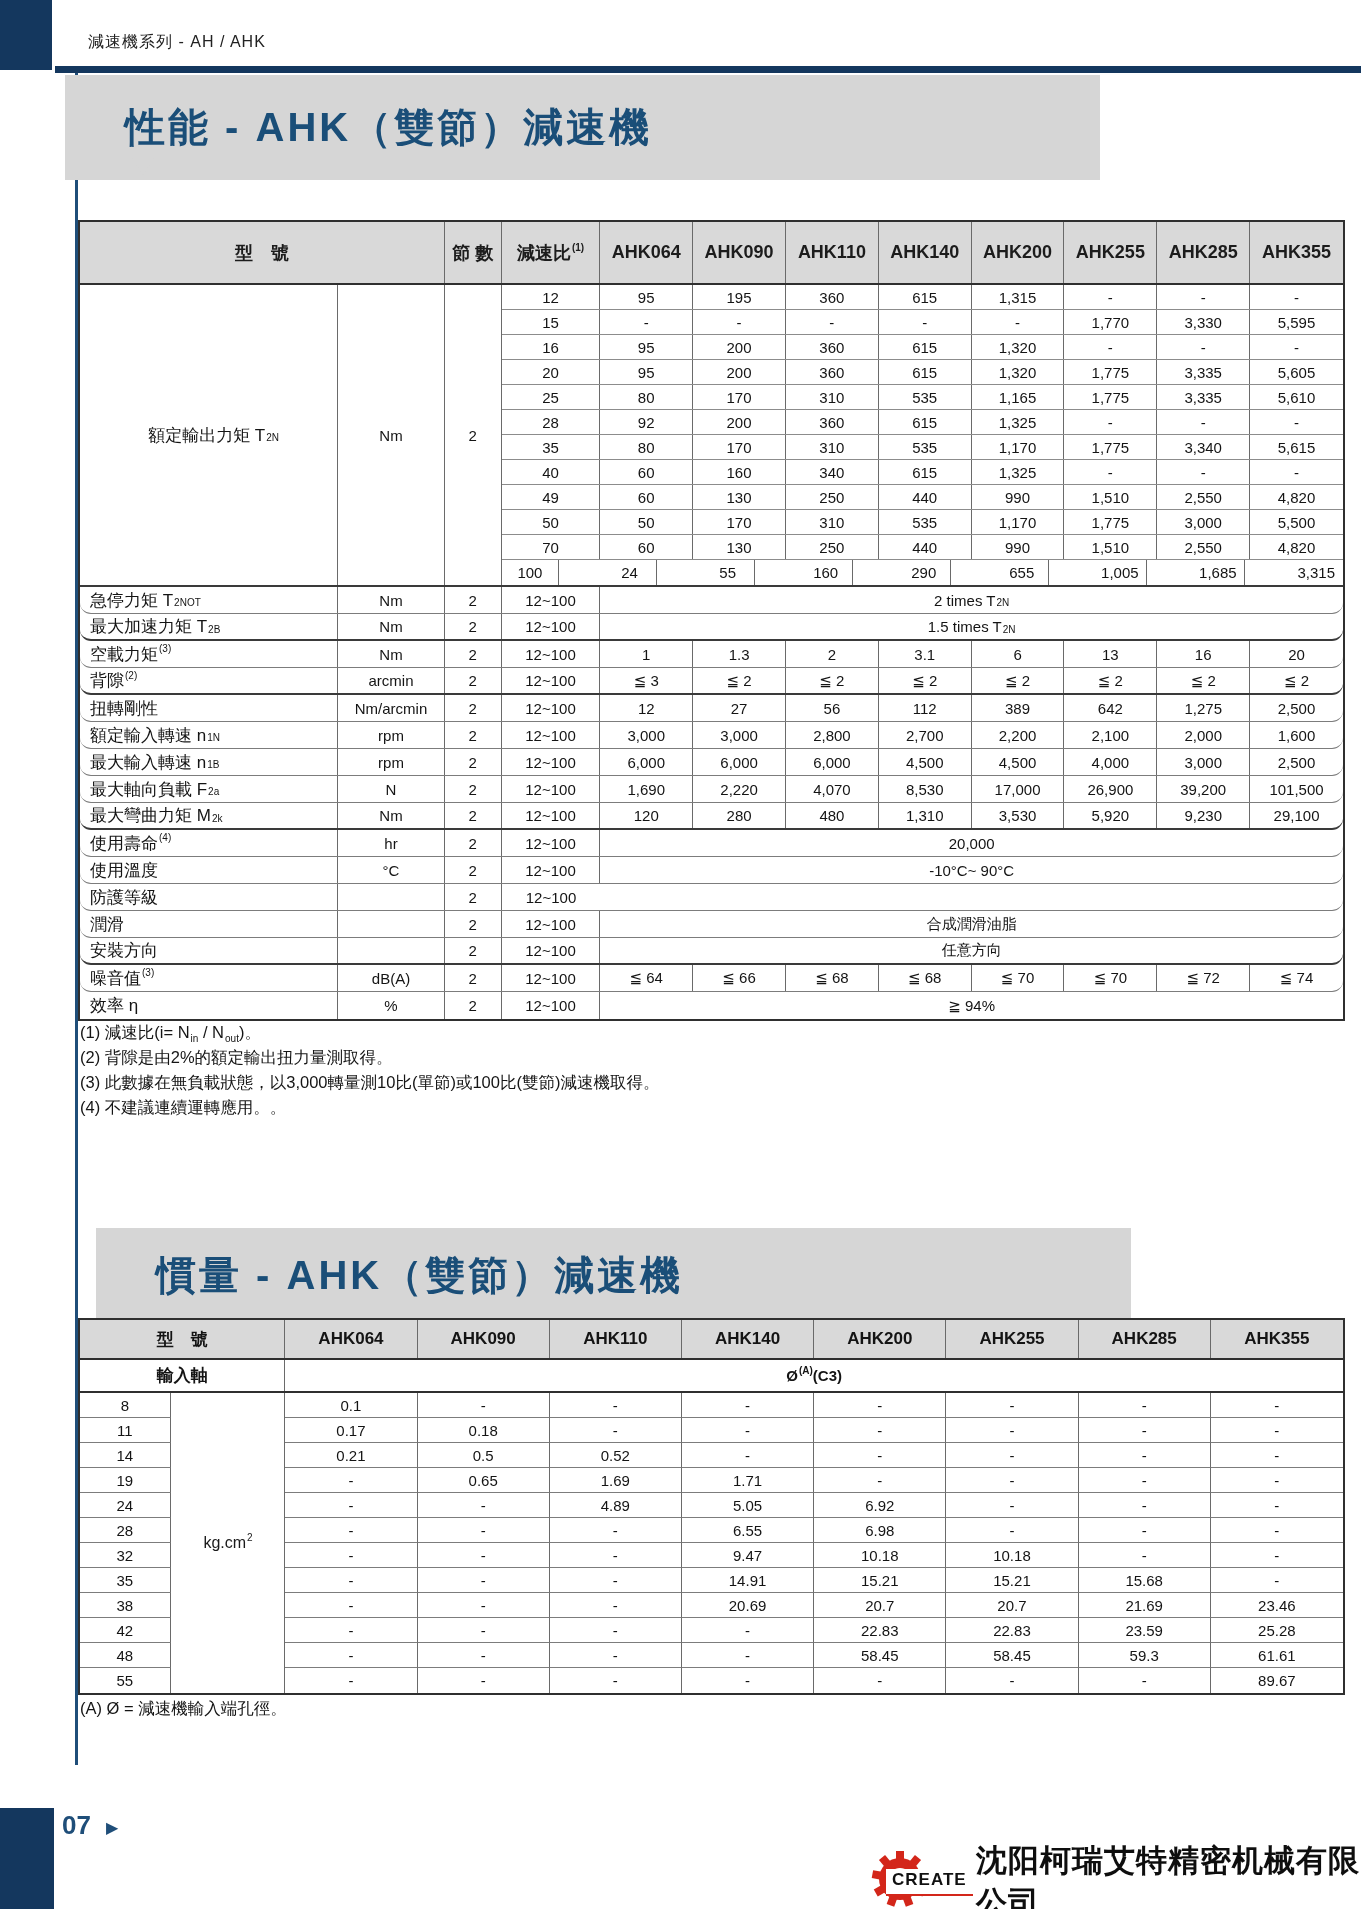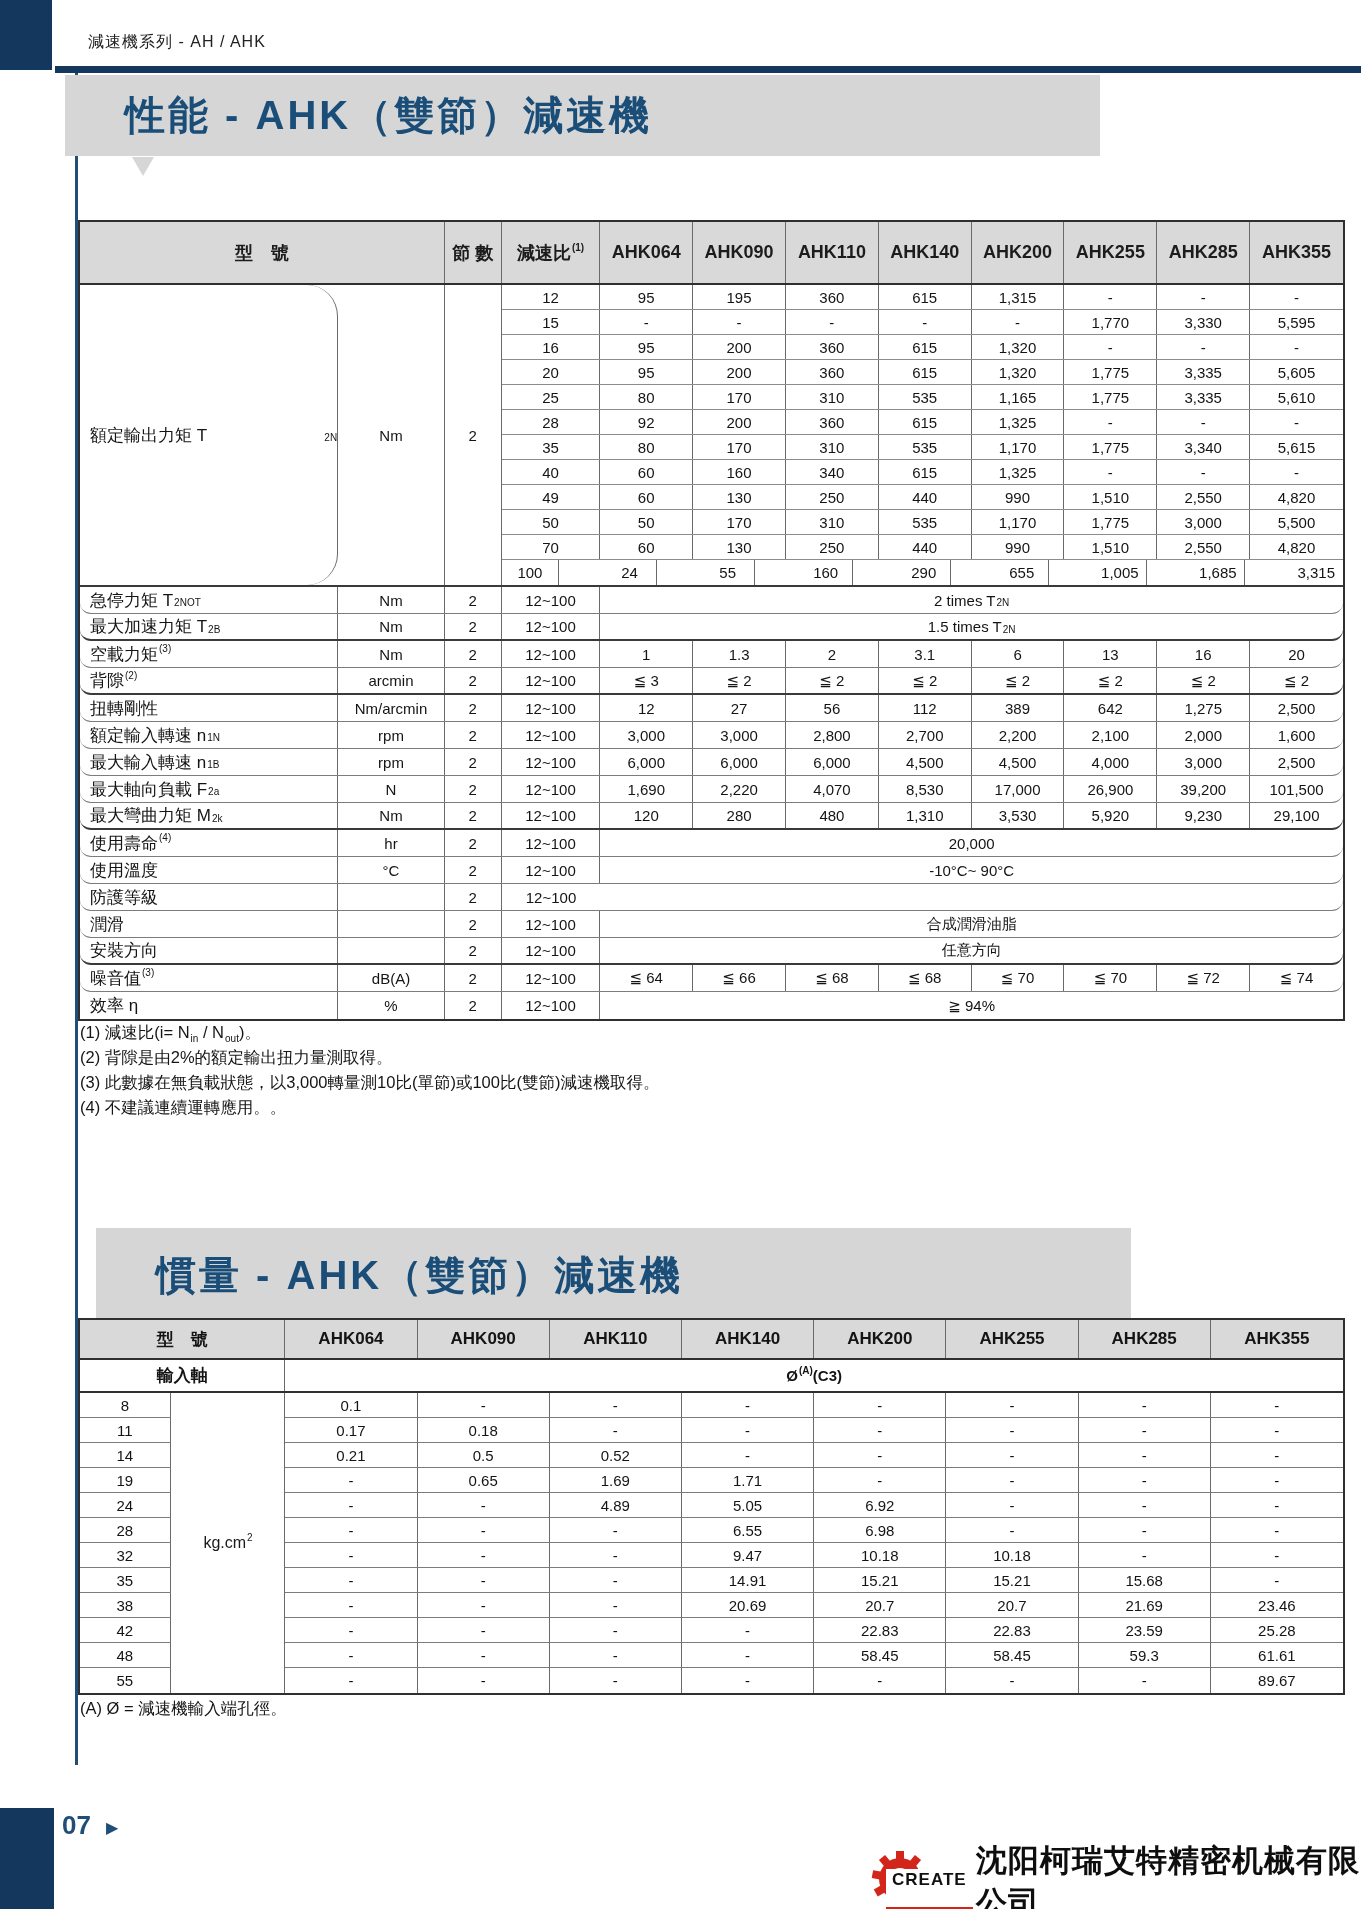--- a/index.html
+++ b/index.html
@@ -6,21 +6,21 @@
   .page{position:relative;width:1361px;height:1909px;background:#ffffff;overflow:hidden;
         font-family:"Liberation Sans","DejaVu Sans",sans-serif;color:#1a1a1a;}
 
   
   .corner-block{position:absolute;left:0;top:0;width:52px;height:70px;background:#14375e;}
   .series-header{position:absolute;left:88px;top:32px;font-size:16px;color:#222;letter-spacing:1px;}
   .top-bar{position:absolute;left:55px;right:0;top:66px;height:7px;background:#14375e;}
   .left-vline{position:absolute;left:75px;top:73px;width:3px;height:1692px;background:#1f4e79;}
 
   
-  .banner{position:absolute;left:65px;width:1035px;height:81px;background:#d6d6d6;display:flex;align-items:center;}
+  .banner{position:absolute;left:65px;width:1035px;height:105px;background:#d6d6d6;display:flex;align-items:center;}
   .banner1{top:75px;}
   .banner2{top:1228px;height:94px;margin-left:31px;}
   .banner .title{font-size:40px;font-weight:bold;color:#1a4e78;letter-spacing:3px;padding-left:60px;}
   .banner-tail{position:absolute;left:132px;top:157px;width:0;height:0;
     border-left:11px solid transparent;border-right:11px solid transparent;border-top:19px solid #d6d6d6;}
 
   
   .tbl{position:absolute;left:78px;width:1267px;border:2px solid #2f2f2f;box-sizing:border-box;background:#fff;}
   .row{display:flex;box-sizing:border-box;}
   .cell{display:flex;align-items:center;justify-content:center;box-sizing:border-box;
@@ -37,21 +37,21 @@
   .w-label{width:20.44%;justify-content:flex-start;padding-left:10px;font-size:17px;}
   .w-unit{width:8.45%;}
   .w-stages{width:4.50%;}
   .w-ratio{width:7.81%;}
   .w-model{width:7.35%;}
   .vals{display:flex;width:58.80%;box-sizing:border-box;}
   .val8{width:12.5%;}
   .spanv{width:58.80%;}
 
   .t2n{display:flex;border-bottom:2px solid #3a3a3a;}
-  .t2n .mlabel{width:20.44%;justify-content:space-between;padding-left:10px;font-size:17px;border-radius:31px;}
+  .t2n .mlabel{width:20.44%;justify-content:center;padding-left:10px;font-size:17px;}
   .t2n .munit{width:8.45%;}
   .t2n .mstages{width:4.50%;}
   .t2nrows{width:66.61%;display:flex;flex-direction:column;}
   .t2nrow{height:25px;border-bottom:1px solid #8c8c8c;}
   .t2nrows .t2nrow:last-child{border-bottom:none;gap:44px;}
   .t2nrow .r{width:11.72%;}
   .t2nrow .v{width:11.035%;}
 
   .spec{height:27px;border-bottom:1px solid #7c7c7c;border-radius:11px;}
   .spec.thick{border-bottom:2px solid #3a3a3a;}
@@ -77,21 +77,21 @@
   .w2-sp{width:9.08%;border-bottom:none !important;}
   .t2merge{position:absolute;left:7.18%;top:73px;bottom:0;width:9.08%;
            display:flex;align-items:center;justify-content:center;font-size:16px;}
 
   
   .footer-block{position:absolute;left:0;top:1808px;width:54px;height:101px;background:#14375e;}
   .page-num{position:absolute;left:62px;top:1810px;font-size:26px;font-weight:bold;color:#1f4e79;}
   .page-arrow{position:absolute;left:106px;top:1818px;font-size:16px;color:#1f4e79;}
   .logo{position:absolute;left:870px;top:1834px;display:flex;align-items:center;}
   .gear-wrap{position:relative;width:60px;height:60px;}
-  .create-pill{position:absolute;left:16px;top:20px;background:#fff;padding:1px 6px 17px 6px;
+  .create-pill{position:absolute;left:16px;top:20px;background:#fff;padding:1px 6px 4px 6px;
                font-size:17px;font-weight:bold;color:#111;letter-spacing:1px;border-bottom:2px solid #d3261a;}
   .company{margin-left:46px;font-size:31px;font-weight:bold;color:#0e0e0e;letter-spacing:1px;margin-top:6px;}
 </style>
 </head>
 <body>
 
 <div class="page">
 
   <div class="corner-block"></div>
   <div class="series-header">減速機系列 - AH / AHK</div>

